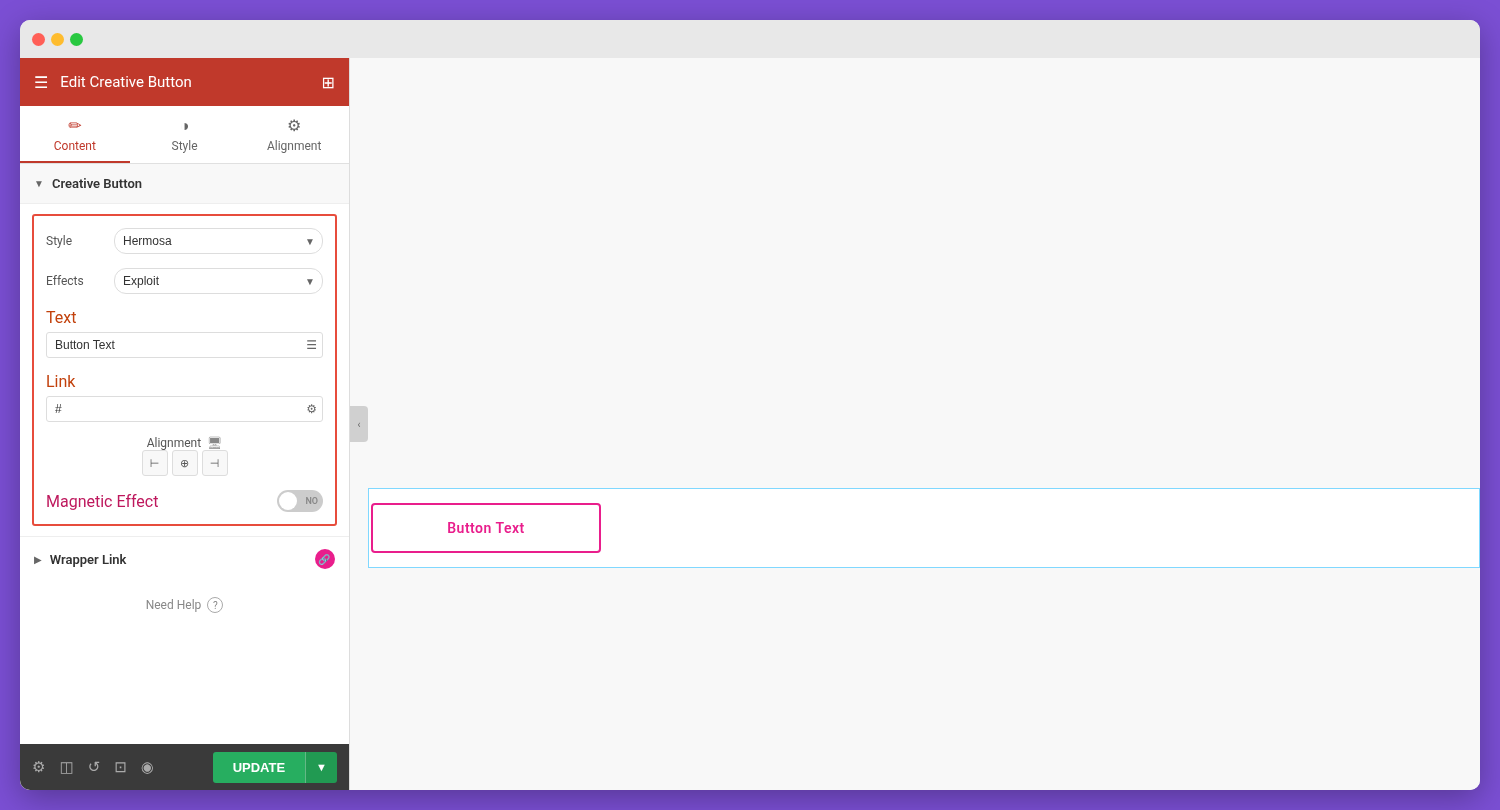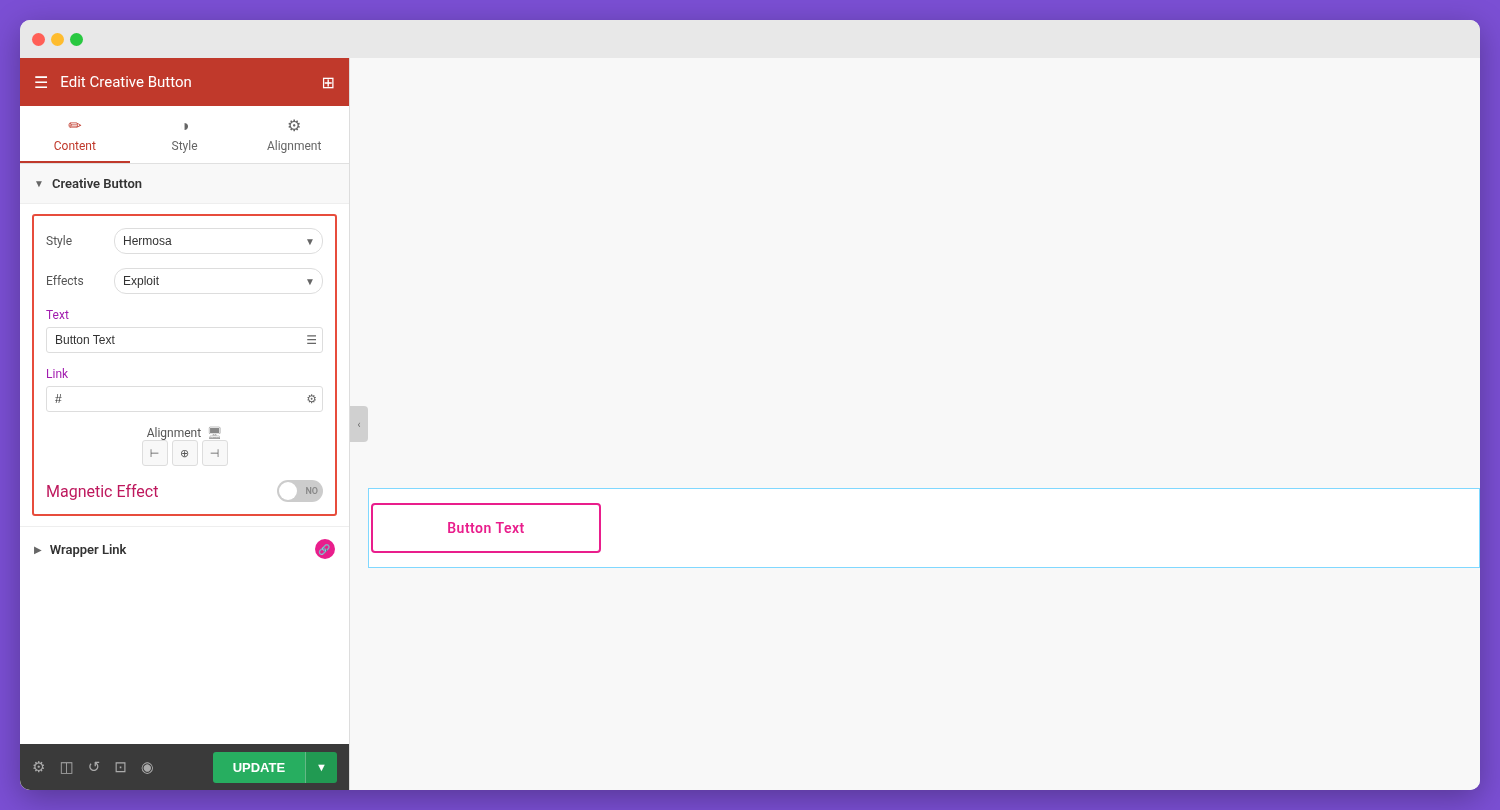--- a/index.html
+++ b/index.html
@@ -166,22 +166,22 @@
 
     .form-row {
       margin-bottom: 14px;
     }
 
     .form-row:last-child {
       margin-bottom: 0;
     }
 
     .form-label {
-      font-size: 12px;
-      color: #a21caf;
+      font-size: 16px;
+      color: #c2410c;
       margin-bottom: 5px;
       display: block;
     }
 
     .form-control {
       width: 100%;
       border: 1px solid #ddd;
       border-radius: 3px;
       padding: 5px 8px;
       font-size: 12px;
@@ -632,20 +632,24 @@
         </div>
 
         <div class="wrapper-section">
           <div class="wrapper-left">
             <span class="chevron-icon">▶</span>
             <span class="wrapper-title">Wrapper Link</span>
           </div>
           <div class="link-icon-circle">🔗</div>
         </div>
 
+        <div class="need-help">
+          <span>Need Help</span>
+          <div class="help-circle">?</div>
+        </div>
 
       </div>
 
       <div class="bottom-toolbar">
         <div class="bottom-left-icons">
           <span class="bottom-icon">⚙</span>
           <span class="bottom-icon">◫</span>
           <span class="bottom-icon">↺</span>
           <span class="bottom-icon">⊡</span>
           <span class="bottom-icon">◉</span>

